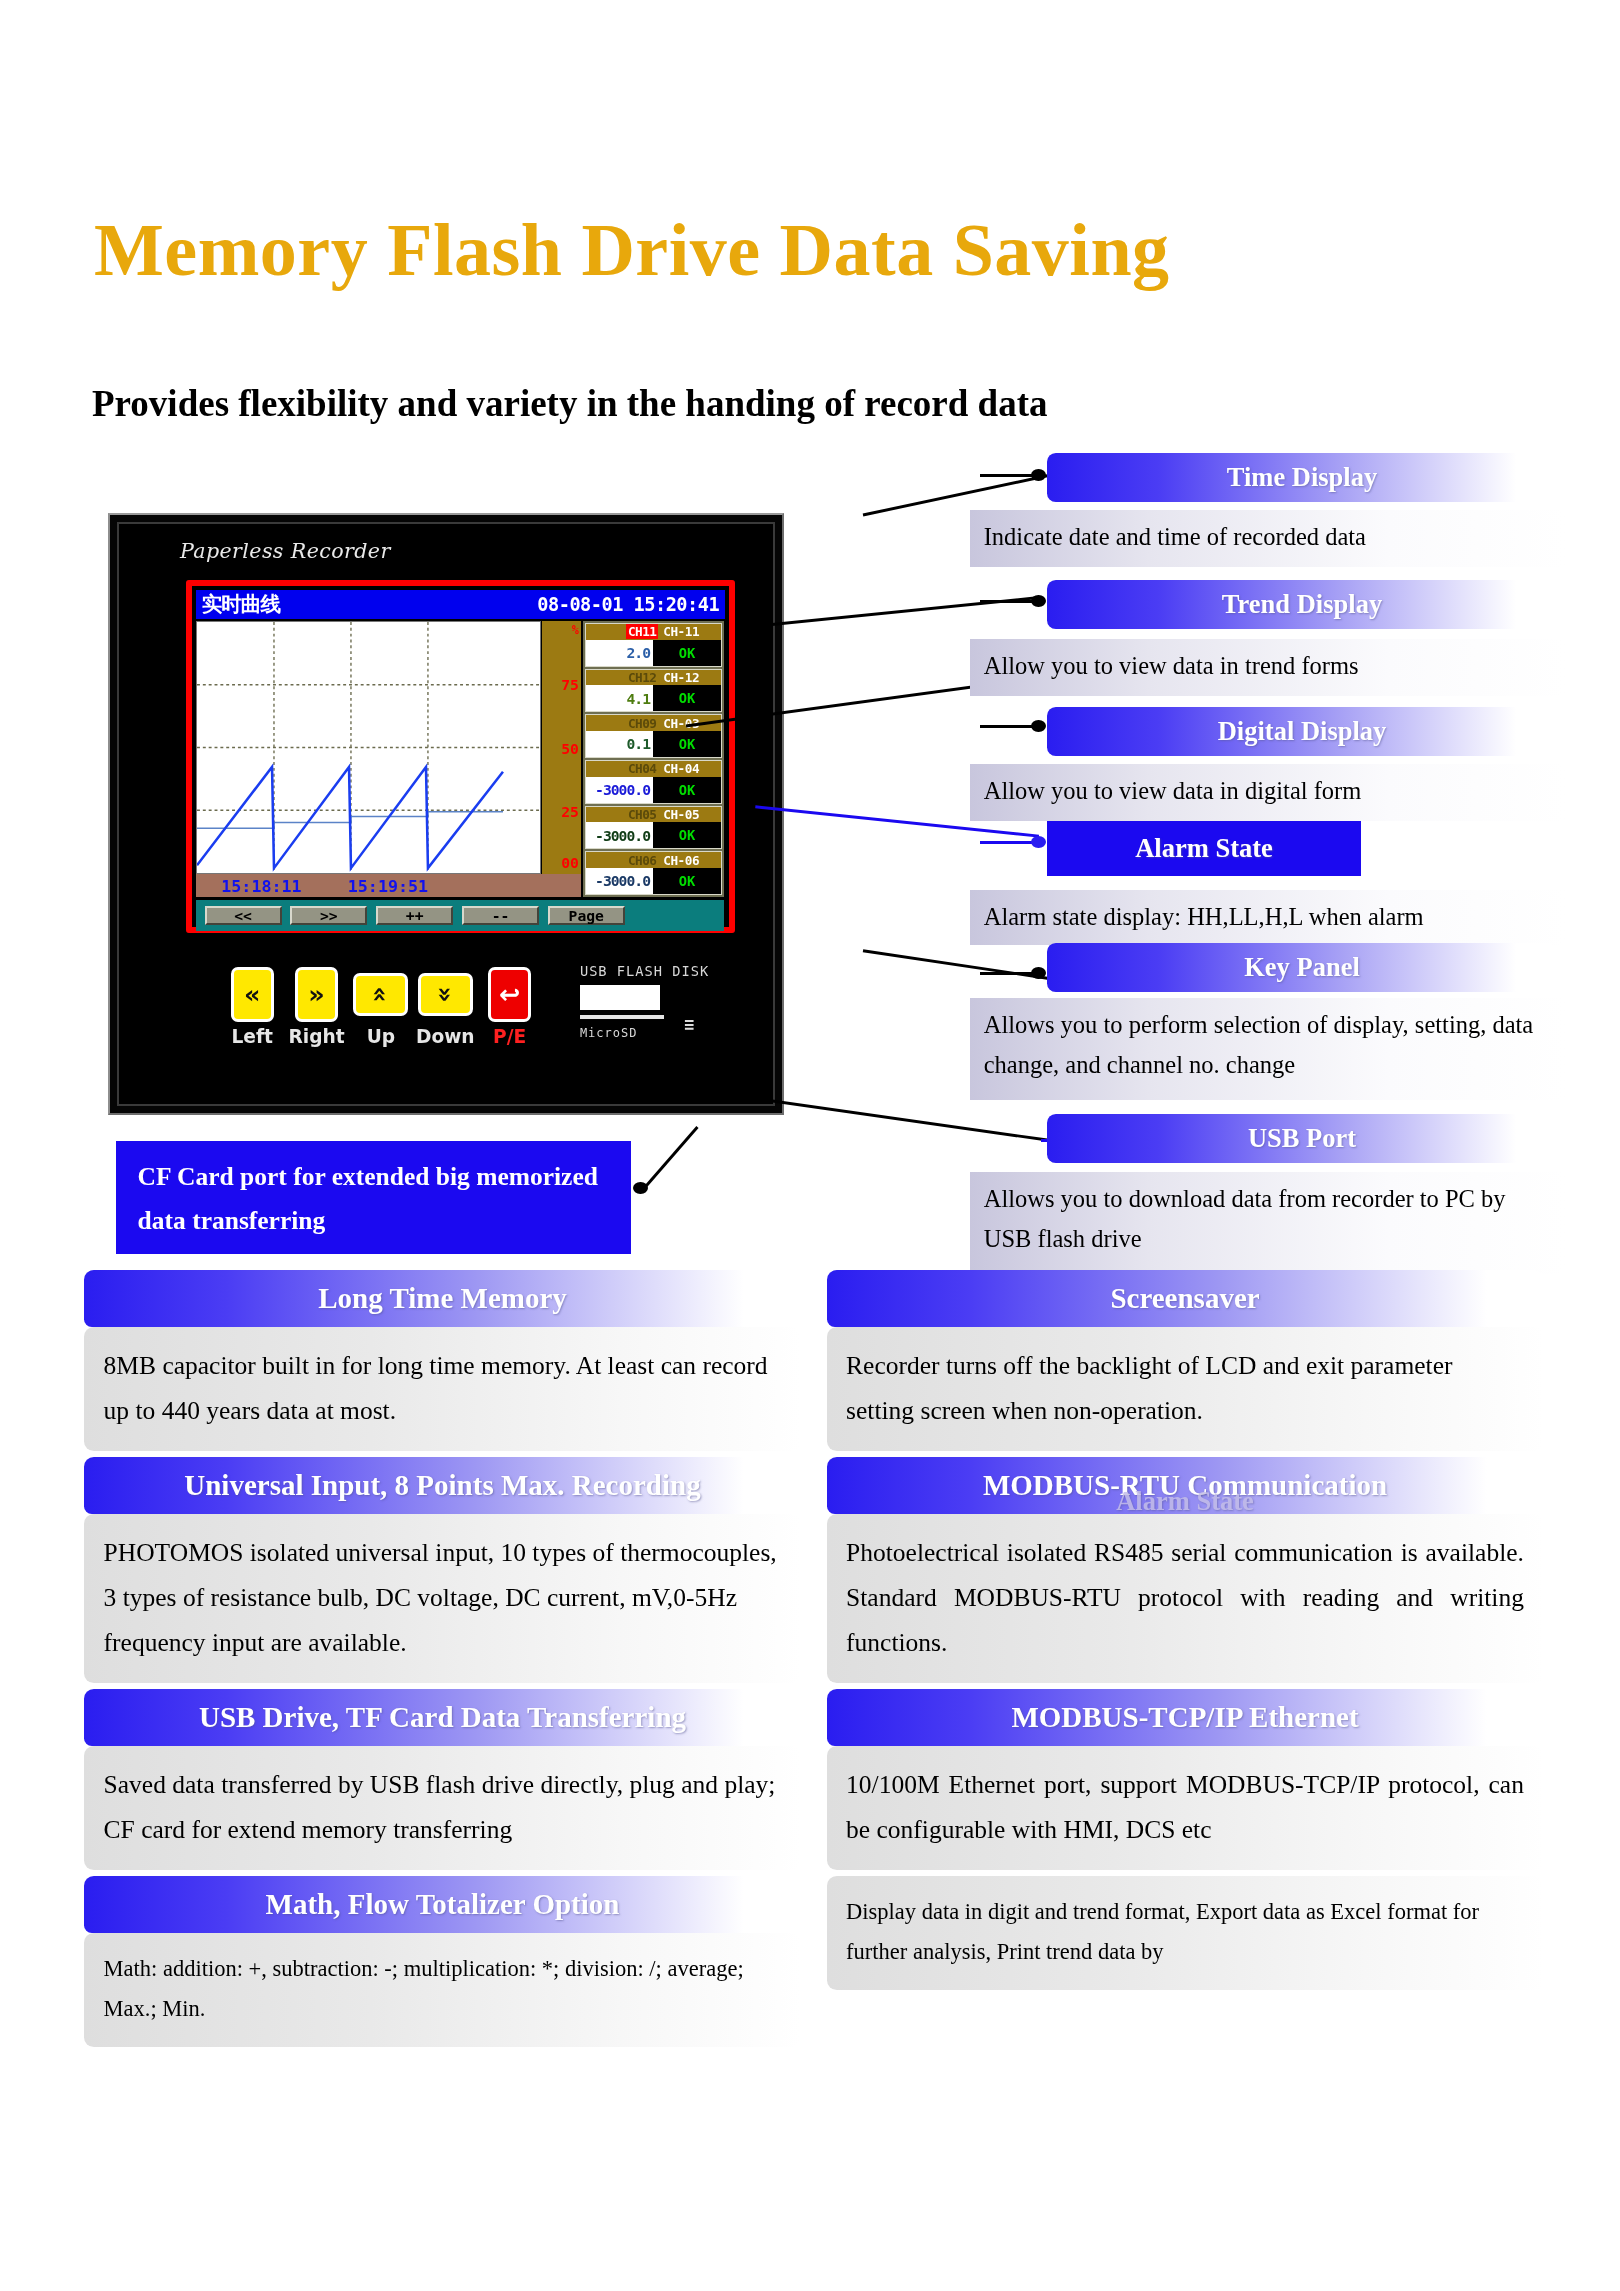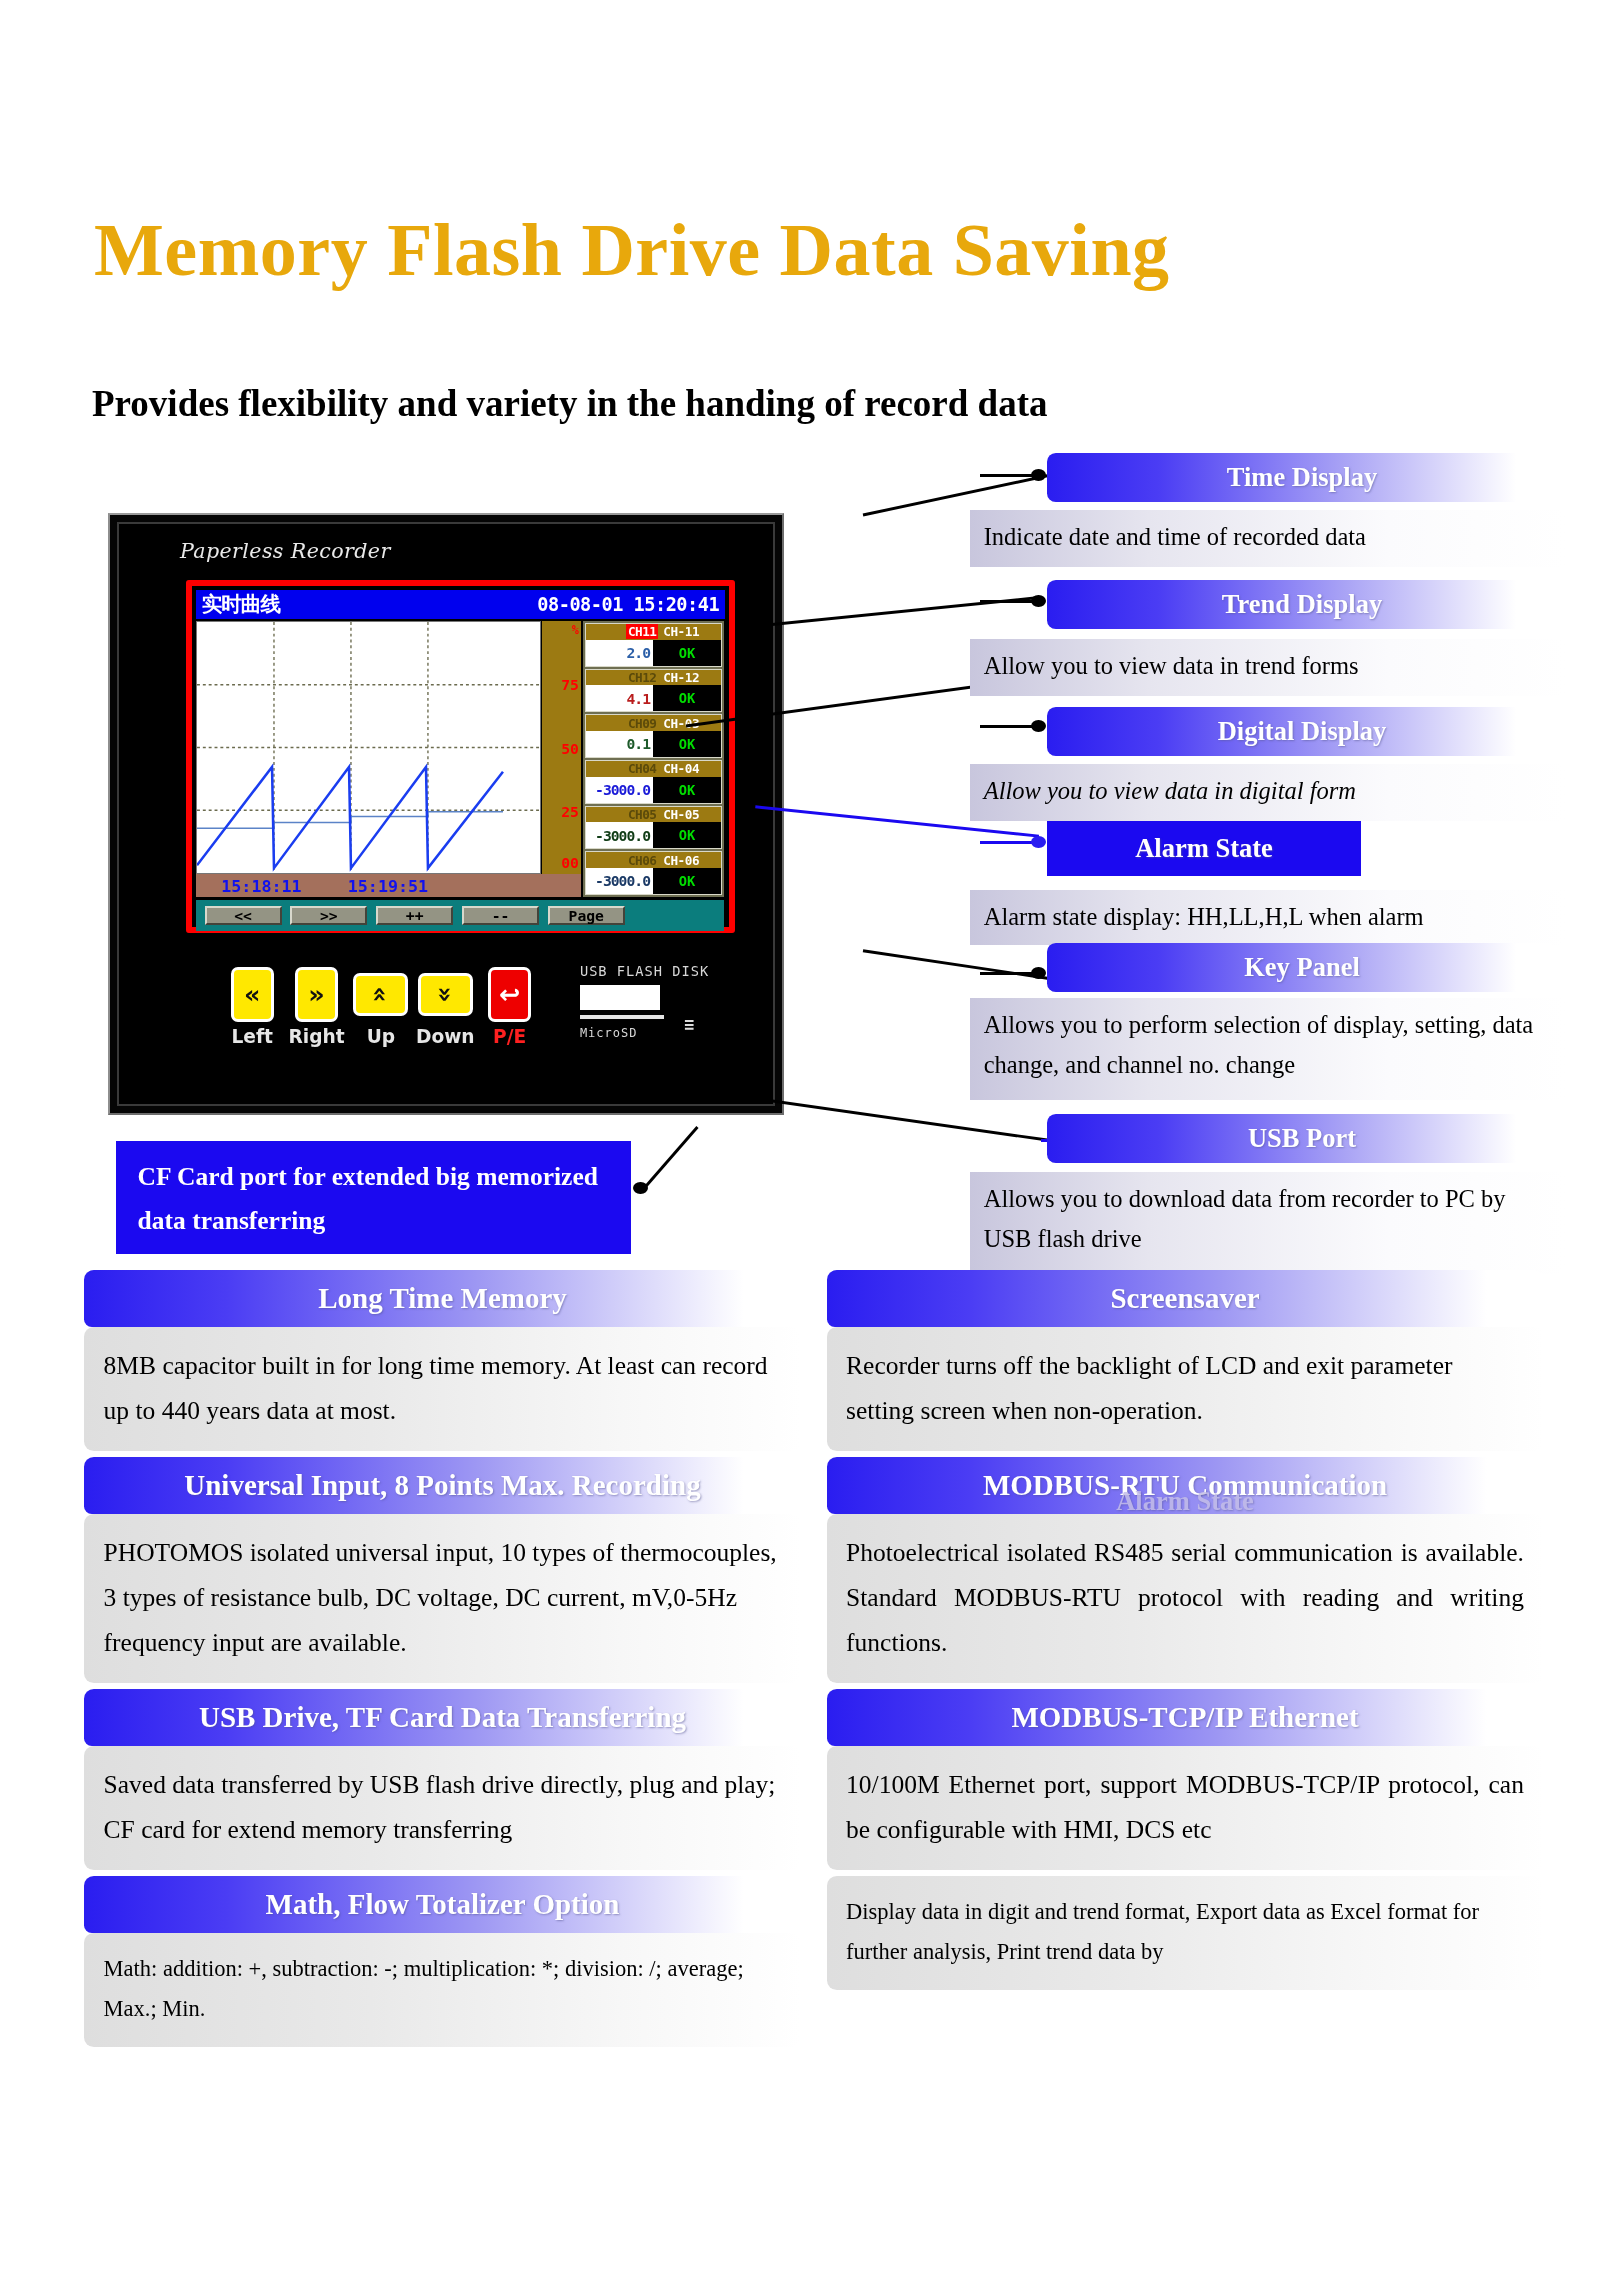--- a/index.html
+++ b/index.html
@@ -262,21 +262,21 @@
                 <div class="chan-val" style="color:#2b5fa8;">2.0</div>
                 <div class="chan-st">OK</div>
               </div>
             </div>
             <div class="chan">
               <div class="chan-top">
                 <span class="chan-tag">CH12</span>
                 <span class="chan-name">CH-12</span>
               </div>
               <div class="chan-bot">
-                <div class="chan-val" style="color:#b91c1c;">4.1</div>
+                <div class="chan-val" style="color:#4d7c0f;">4.1</div>
                 <div class="chan-st">OK</div>
               </div>
             </div>
             <div class="chan">
               <div class="chan-top">
                 <span class="chan-tag">CH09</span>
                 <span class="chan-name">CH-03</span>
               </div>
               <div class="chan-bot">
                 <div class="chan-val" style="color:#1d5a2a;">0.1</div>
@@ -415,21 +415,21 @@
   </div>
   <div class="leader-dot" style="left:633px; top:1182px;"></div>
 
   <div class="callout-head" style="left:1047px; top:453px; width:510px;">Time Display</div>
   <div class="callout-desc" style="left:970px; top:510px; width:596px; height:57px;">Indicate date and time of recorded data</div>
 
   <div class="callout-head" style="left:1047px; top:580px; width:510px;">Trend Display</div>
   <div class="callout-desc" style="left:970px; top:639px; width:596px; height:57px;">Allow you to view data in trend forms</div>
 
   <div class="callout-head" style="left:1047px; top:707px; width:510px;">Digital Display</div>
-  <div class="callout-desc" style="left:970px; top:764px; width:596px; height:57px;font-style:italic;">Allow you to view data in digital form</div>
+  <div class="callout-desc" style="left:970px; top:764px; width:596px; height:57px;">Allow you to view data in digital form</div>
 
   <div class="callout-head solid" style="left:1047px; top:821px; width:314px; height:55px;">Alarm State</div>
   <div class="callout-desc" style="left:970px; top:890px; width:596px; height:55px;">Alarm state display: HH,LL,H,L when alarm</div>
 
   <div class="callout-head" style="left:1047px; top:943px; width:510px;">Key Panel</div>
   <div class="callout-desc" style="left:970px; top:998px; width:596px; height:102px;">Allows you to perform selection of display, setting, data change, and channel no. change</div>
 
   <div class="callout-head" style="left:1047px; top:1114px; width:510px;">USB Port</div>
   <div class="callout-desc" style="left:970px; top:1172px; width:596px; height:102px;">Allows you to download data from recorder to PC by USB flash drive</div>
 

